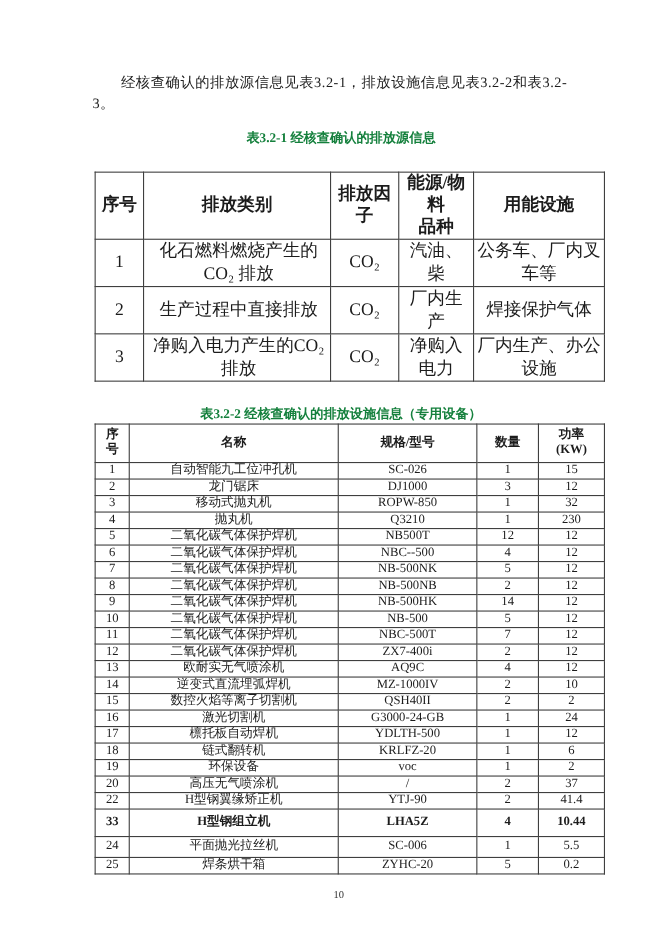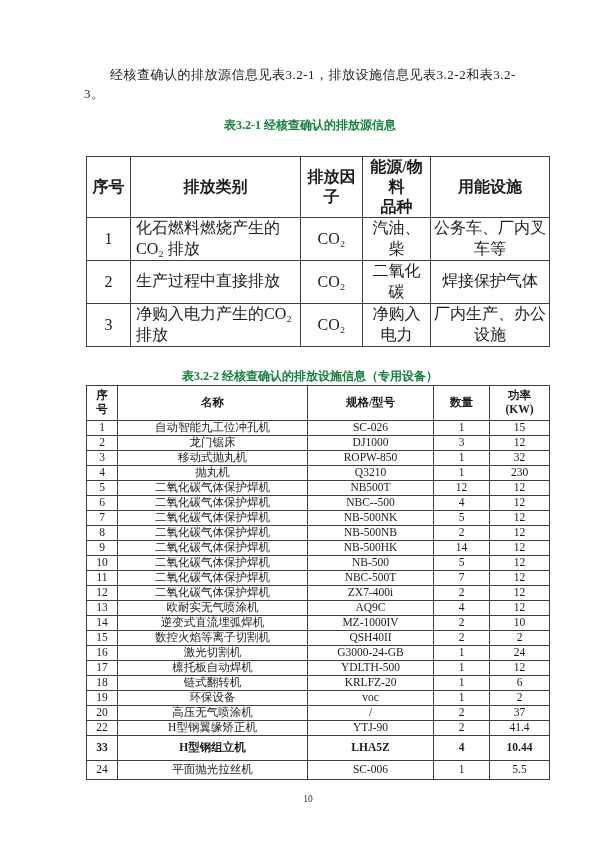--- a/index.html
+++ b/index.html
@@ -42,21 +42,21 @@
     vertical-align: middle;
     padding: 0 2px;
     overflow: hidden;
   }
   th { font-weight: bold; white-space: pre-line; }
 
   
   .t1 { font-size: 16px; margin-top: 22px; }
   .t1 thead tr { height: 40px; }
   .t1 tbody tr { height: 34px; }
-  .t1 td:nth-child(2) { text-align: left; padding-left: 5px; }
+  .t1 td:nth-child(2) { text-align: center; padding-left: 5px; }
   .t1 th { line-height: 1.25; }
 
   
   .t2 { font-size: 11.5px; }
   .t2 thead tr { height: 35px; }
   .t2 th { line-height: 1.2; }
   .t2 tbody tr { height: 15px; }
   .t2 td { line-height: 1.1; }
   .t2 tbody tr:nth-child(22) { height: 25px; font-weight: bold; }
   .t2 tbody tr:nth-child(23) { height: 19px; }
@@ -101,21 +101,21 @@
           <td>1</td>
           <td>化石燃料燃烧产生的CO₂ 排放</td>
           <td>CO₂</td>
           <td>汽油、柴</td>
           <td>公务车、厂内叉车等</td>
         </tr>
         <tr>
           <td>2</td>
           <td>生产过程中直接排放</td>
           <td>CO₂</td>
-          <td>二氧化碳</td>
+          <td>厂内生产</td>
           <td>焊接保护气体</td>
         </tr>
         <tr>
           <td>3</td>
           <td>净购入电力产生的CO₂ 排放</td>
           <td>CO₂</td>
           <td>净购入电力</td>
           <td>厂内生产、办公设施</td>
         </tr>
       </tbody>
@@ -297,18 +297,25 @@
           <td>4</td>
           <td>10.44</td>
         </tr>
         <tr>
           <td>24</td>
           <td>平面抛光拉丝机</td>
           <td>SC-006</td>
           <td>1</td>
           <td>5.5</td>
         </tr>
+        <tr>
+          <td>25</td>
+          <td>焊条烘干箱</td>
+          <td>ZYHC-20</td>
+          <td>5</td>
+          <td>0.2</td>
+        </tr>
       </tbody>
   </table>
 
   <div class="page-number">10</div>
 
 </div>
 
 </body></html>

